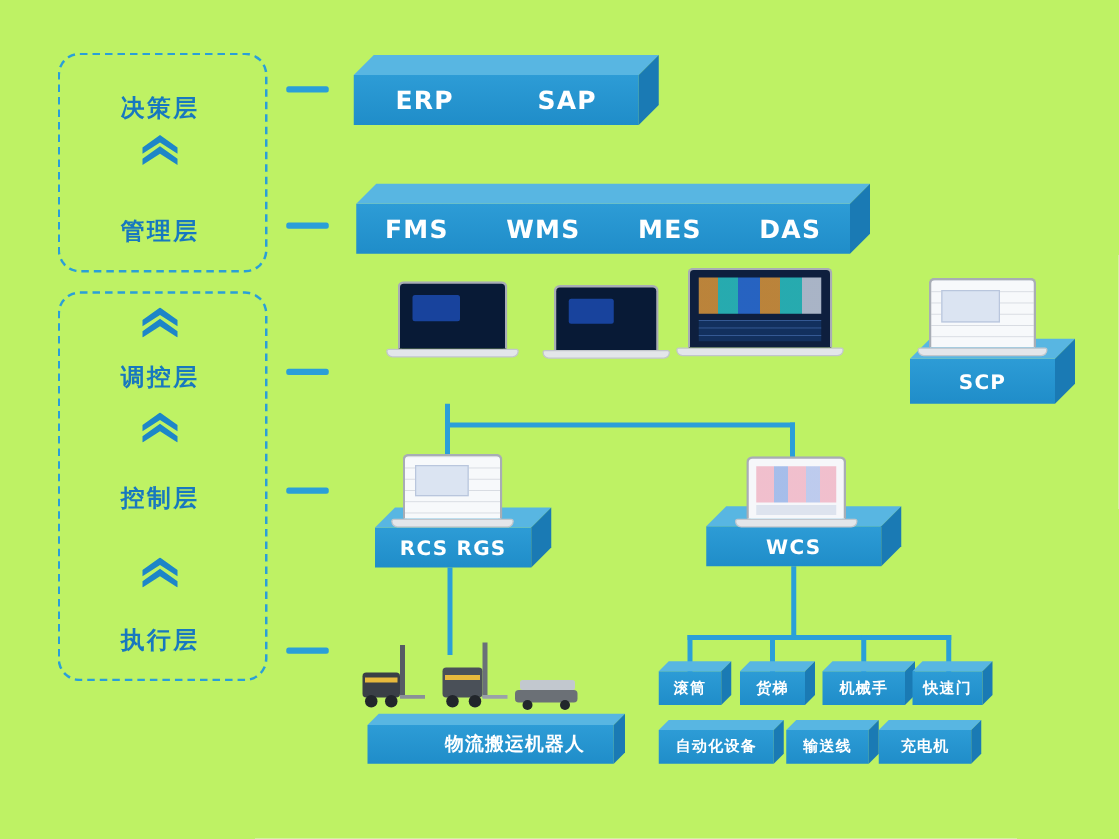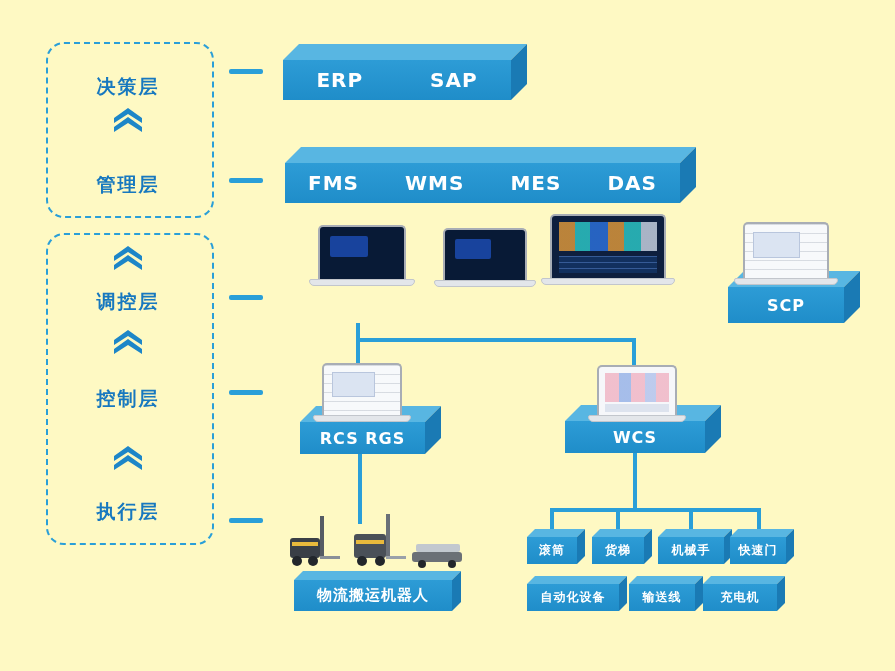--- a/index.html
+++ b/index.html
@@ -1,16 +1,16 @@
 <!DOCTYPE html>
 <html><head>
 <meta charset="utf-8">
 <style>
   html,body{margin:0;padding:0;background:#f3f4f5;font-family:"DejaVu Sans","Liberation Sans",sans-serif;}
-  #stage{position:relative;width:895px;height:671px;background:#fef9c3;margin:0 auto;overflow:hidden;}
+  #stage{position:relative;width:895px;height:671px;background:#bef264;margin:0 auto;overflow:hidden;}
 
   
   .layer-box{position:absolute;border:2px dashed #2a9fd8;border-radius:18px;background:transparent;}
   .layer-label{position:absolute;color:#1778bf;font-weight:bold;font-size:19px;letter-spacing:2px;white-space:nowrap;transform:translateX(-50%);}
   .chevron{position:absolute;transform:translateX(-50%);line-height:0;}
 
   
   .tick{position:absolute;width:34px;height:5px;background:#2a9fd8;border-radius:2px;z-index:1;}
   .line-v{position:absolute;width:4px;background:#2a9fd8;z-index:1;}
   .line-h{position:absolute;height:4px;background:#2a9fd8;z-index:1;}
@@ -174,21 +174,21 @@
       <circle cx="80" cy="51" r="5" fill="#22262b"></circle>
       <circle cx="98" cy="51" r="5" fill="#22262b"></circle>
 
       <rect x="134" y="34" width="44" height="8" rx="2" fill="#c2c8cf"></rect>
       <rect x="130" y="42" width="50" height="10" rx="3" fill="#6b7076"></rect>
       <circle cx="140" cy="54" r="4" fill="#22262b"></circle>
       <circle cx="170" cy="54" r="4" fill="#22262b"></circle>
     </svg>
   </div>
 
-  <div class="bar small" style="left:294px;top:580px;width:158px;height:31px;">
+  <div class="bar small" style="left:294px;top:580px;width:158px;height:31px;padding-left:39px;">
     <span style="font-size:15px;">物流搬运机器人</span>
   </div>
 
   <div class="bar tiny" style="left:527px;top:537px;width:50px;height:27px;">
     <span>滚筒</span>
   </div>
   <div class="bar tiny" style="left:592px;top:537px;width:52px;height:27px;">
     <span>货梯</span>
   </div>
   <div class="bar tiny" style="left:658px;top:537px;width:66px;height:27px;">

